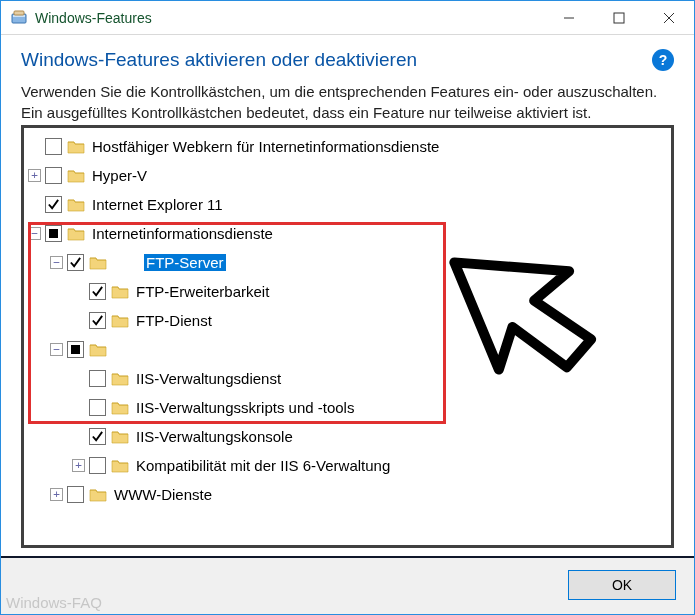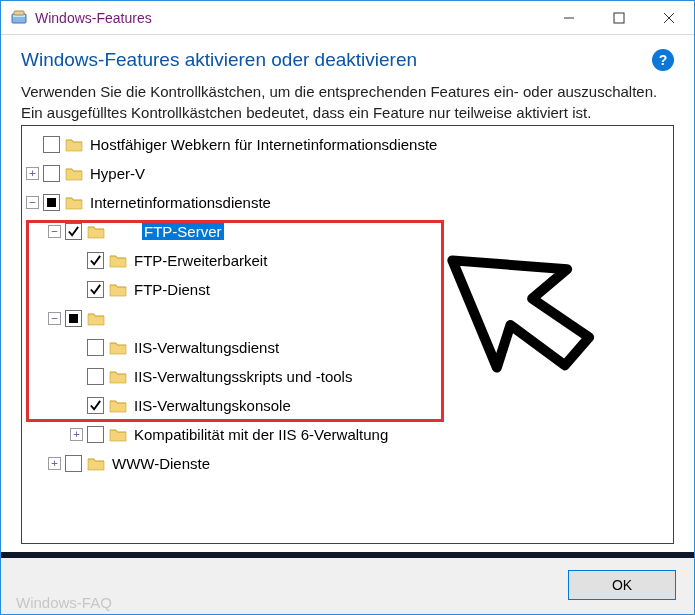--- a/index.html
+++ b/index.html
@@ -29,21 +29,21 @@
     align-items: center;
     border-bottom: 1px solid #d9d9d9;
   }
   .titlebar .app-icon {
     width: 16px; height: 16px;
     margin: 0 8px 0 10px;
     display: inline-block;
   }
   .titlebar .title {
     font-size: 14px;
-    color: #701a75;
+    color: #14532d;
     flex: 0 0 auto;
   }
   .titlebar .spacer { flex: 1 1 auto; }
   .win-btn {
     width: 50px; height: 33px;
     display: flex; align-items: center; justify-content: center;
     font-size: 14px;
     color: #333;
     cursor: pointer;
   }
@@ -77,21 +77,21 @@
     font-size: 14px;
     cursor: pointer;
   }
   .desc {
     color: #222;
     font-size: 15px;
     line-height: 1.4;
     margin-bottom: 2px;
   }
   .tree-wrap {
-    border: 1px solid #404040;
+    border: 3px solid #404040;
     flex: 1 1 auto;
     overflow: hidden;
     background: #fff;
     display: flex;
     position: relative;
   }
   .tree-scroll {
     flex: 1 1 auto;
     overflow-y: scroll;
     padding: 4px 4px;
@@ -145,21 +145,21 @@
   .node-label.selected {
     background: #0078d7;
     color: #fff;
     margin-left: 32px;
   }
   .buttons {
     padding: 12px 18px 14px;
     display: flex;
     justify-content: flex-end;
     gap: 10px;
-    border-top: 6px solid #0f172a;
+    border-top: 2px solid #0f172a;
     background: #f0f0f0;
   }
   .btn {
     width: 108px;
     height: 30px;
     background: #e1e1e1;
     border: 1px solid #adadad;
     font-size: 14px;
     cursor: pointer;
     display: flex; align-items: center; justify-content: center;
@@ -170,21 +170,21 @@
     position: absolute;
     border: 3px solid #e03030;
     pointer-events: none;
   }
   .arrow-overlay {
     position: absolute;
     pointer-events: none;
   }
   .watermark {
     position: absolute;
-    left: 16px; bottom: 4px;
+    left: 6px; bottom: 4px;
     color: rgba(120,120,120,0.35);
     font-size: 15px;
     pointer-events: none;
   }
   
   .tree-scroll::-webkit-scrollbar { width: 18px; }
   .tree-scroll::-webkit-scrollbar-track { background: #f0f0f0; }
   .tree-scroll::-webkit-scrollbar-thumb { background: #c2c2c2; }
   .tree-scroll::-webkit-scrollbar-button { background: #f0f0f0; height: 18px; }
 </style>
@@ -242,20 +242,33 @@
           <div class="tree-line">
             <span class="expander">+</span>
             <span class="chk"></span>
             <span class="folder"><svg viewBox="0 0 18 15" width="18" height="15">
                 <path d="M1 3 L1 14 L17 14 L17 5 L8 5 L7 3 Z" fill="#f3d47a" stroke="#c9a227" stroke-width="0.6"></path>
                 <path d="M1 3 L7 3 L8 5 L17 5" fill="none" stroke="#c9a227" stroke-width="0.6"></path>
               </svg></span>
             <span class="node-label">Hyper-V</span>
           </div>
           <div class="tree-line">
+            <span class="expander-spacer"></span>
+            <span class="chk checked">
+              <svg viewBox="0 0 14 14" width="13" height="13">
+                <path d="M2 7 L5.5 11 L12 2" fill="none" stroke="#000" stroke-width="2"></path>
+              </svg>
+            </span>
+            <span class="folder"><svg viewBox="0 0 18 15" width="18" height="15">
+                <path d="M1 3 L1 14 L17 14 L17 5 L8 5 L7 3 Z" fill="#f3d47a" stroke="#c9a227" stroke-width="0.6"></path>
+                <path d="M1 3 L7 3 L8 5 L17 5" fill="none" stroke="#c9a227" stroke-width="0.6"></path>
+              </svg></span>
+            <span class="node-label">Internet Explorer 11</span>
+          </div>
+          <div class="tree-line">
             <span class="expander">−</span>
             <span class="chk partial"></span>
             <span class="folder"><svg viewBox="0 0 18 15" width="18" height="15">
                 <path d="M1 3 L1 14 L17 14 L17 5 L8 5 L7 3 Z" fill="#f3d47a" stroke="#c9a227" stroke-width="0.6"></path>
                 <path d="M1 3 L7 3 L8 5 L17 5" fill="none" stroke="#c9a227" stroke-width="0.6"></path>
               </svg></span>
             <span class="node-label">Internetinformationsdienste</span>
           </div>
           <div class="tree-line">
             <span class="indent"></span>

